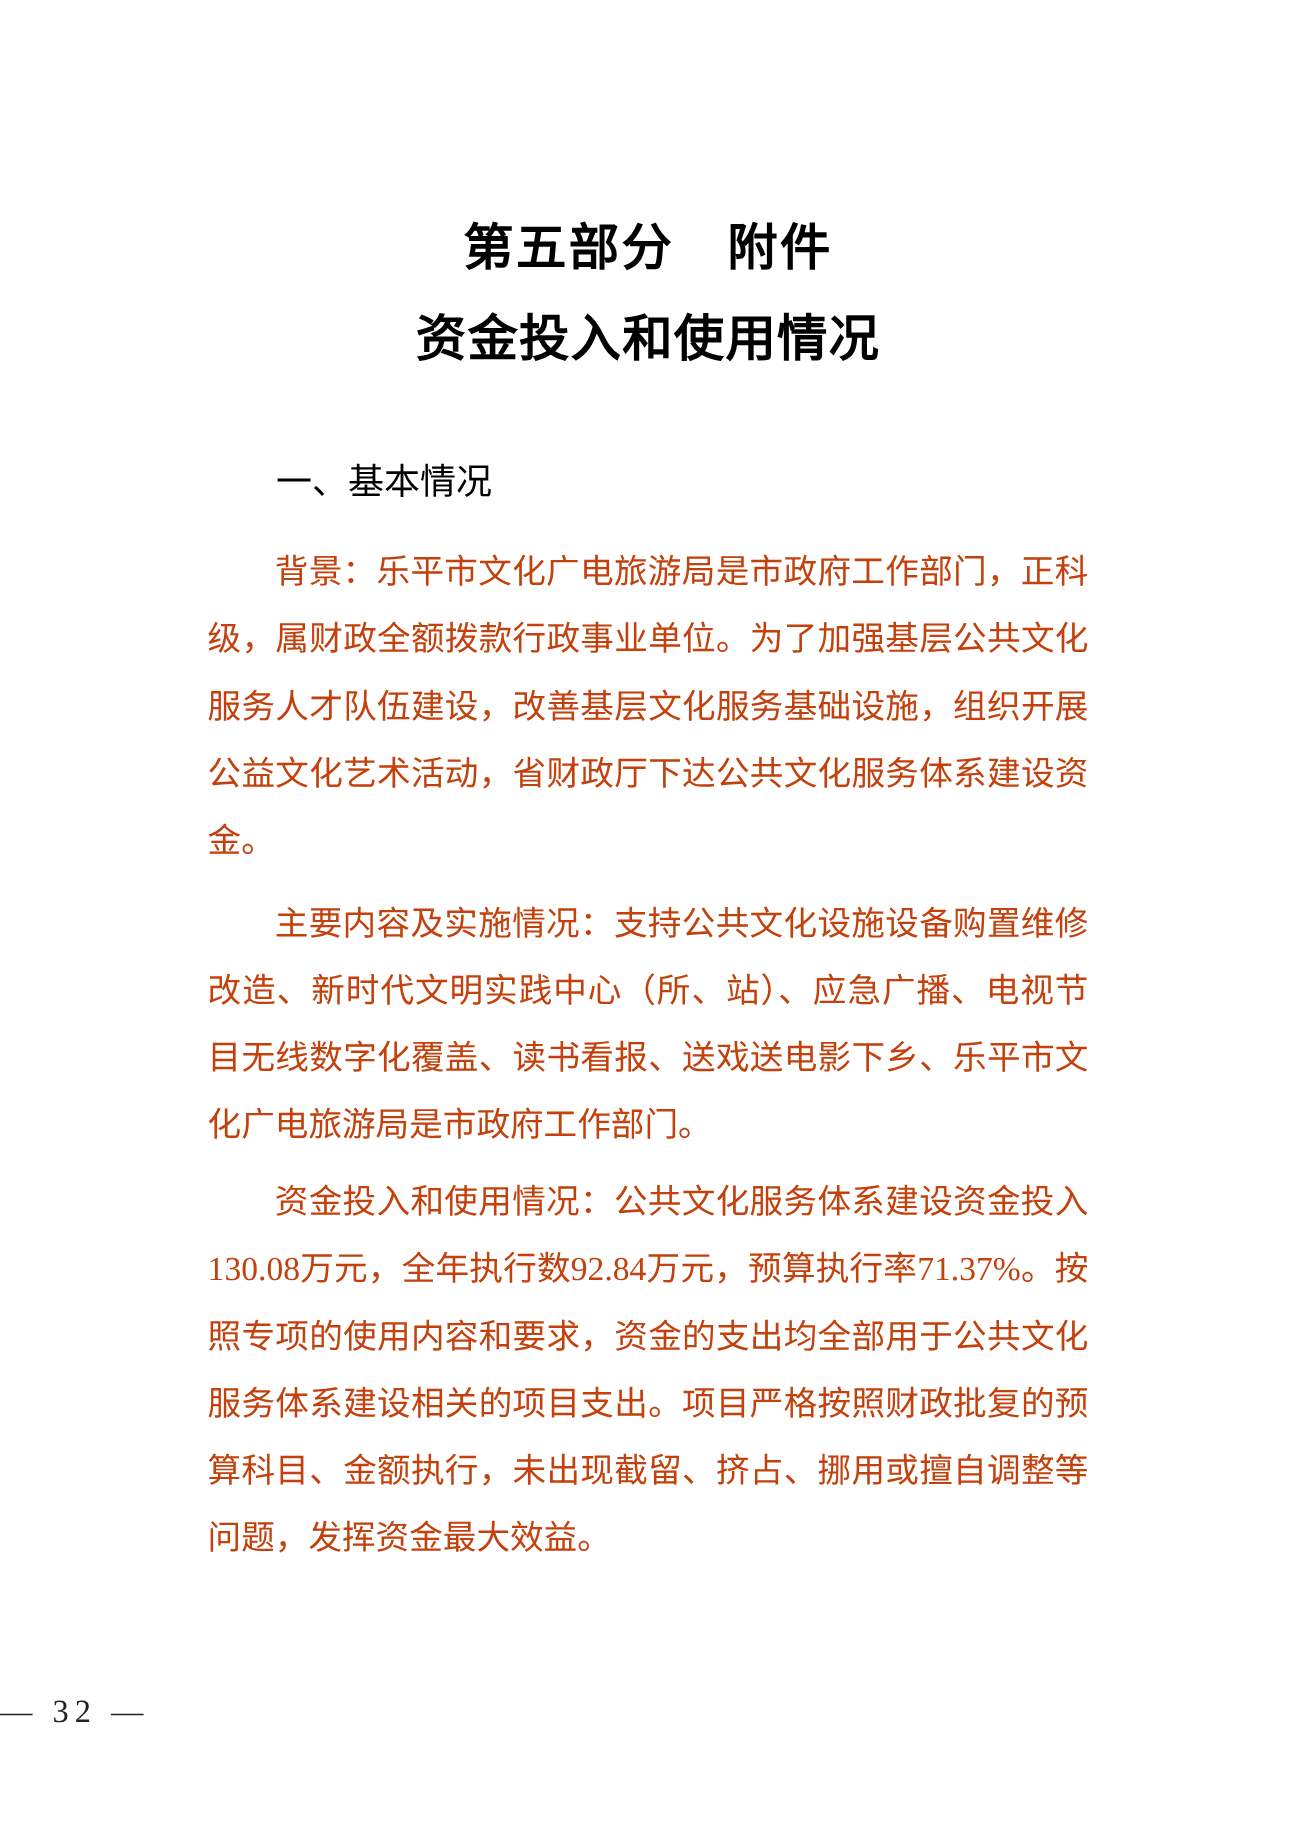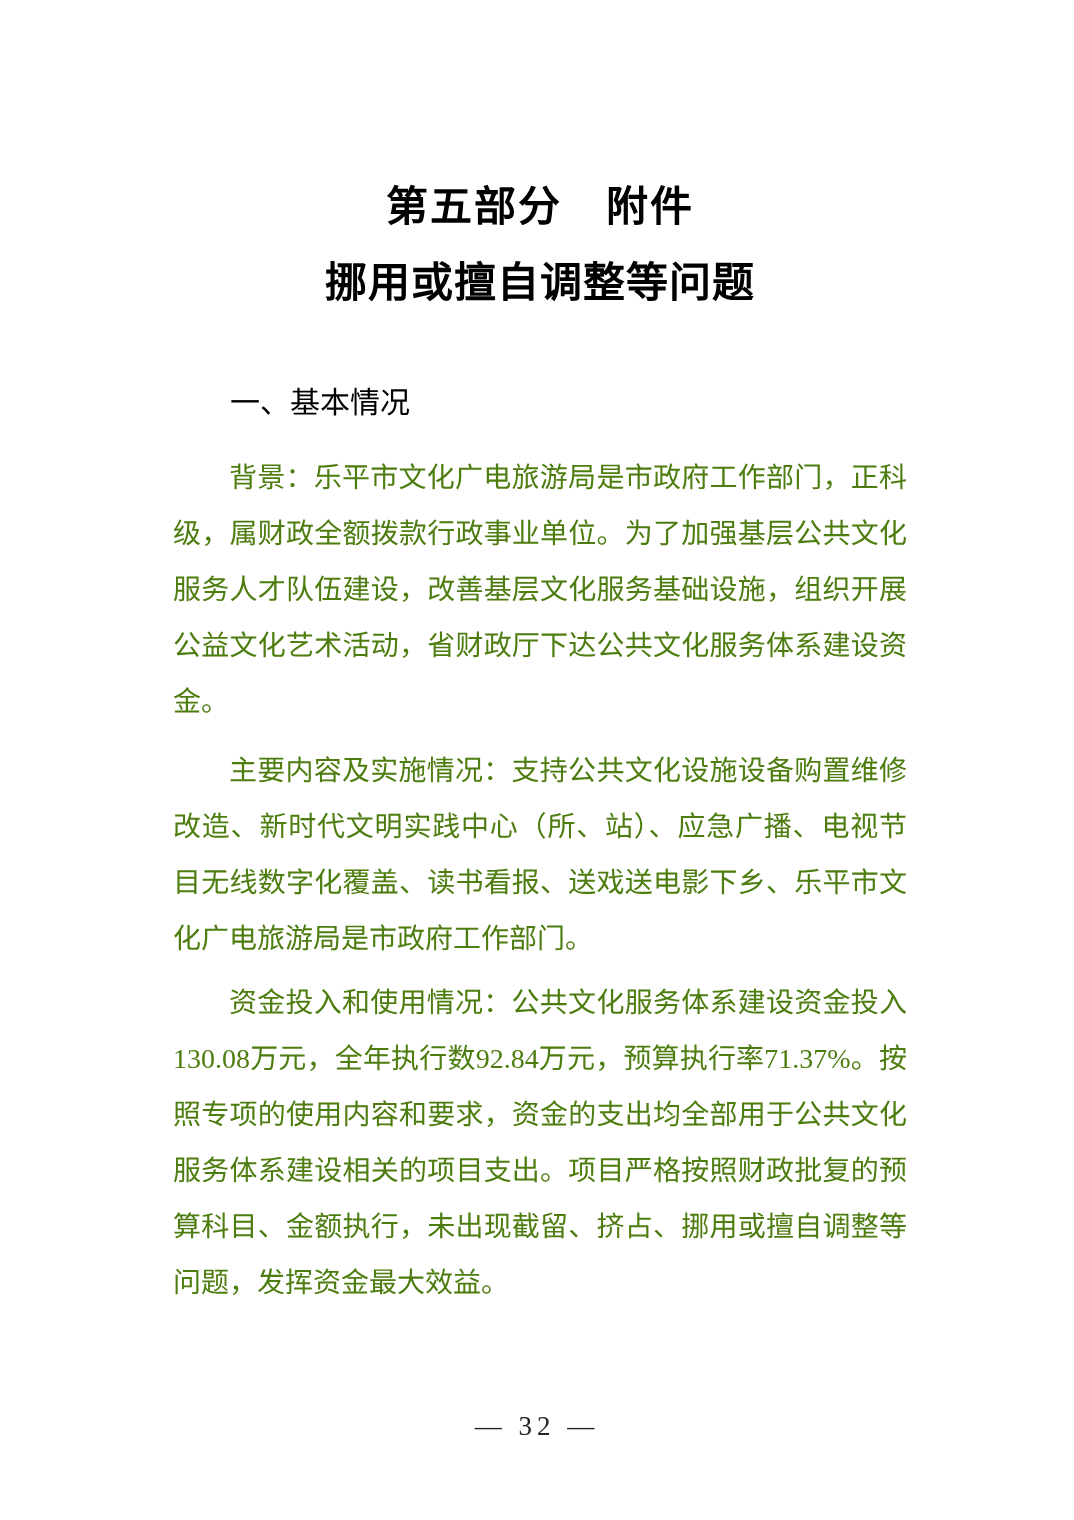--- a/index.html
+++ b/index.html
@@ -54,48 +54,48 @@
     line-height: 42px;
     margin-top: 22px;
     text-indent: 59px;
     color: #1a1a1a;
   }
   .body-para {
     font-size: 28px;
     line-height: 56px;
     text-align: justify;
     text-indent: 56px;
-    color: #4d7c0f;
+    color: #c2410c;
     word-break: break-all;
     font-family: Liberation Serif, serif;
   }
   .body-para.p1 { margin-top: 26px; }
   .body-para.p2 { margin-top: 13px; }
   .body-para.p3 { margin-top: 8px; }
   .page-footer {
     position: absolute;
     left: 0;
     right: 0;
     top: 1408px;
-    text-align: center;
+    text-align: left;
     font-size: 27px;
     line-height: 36px;
     color: #222222;
     letter-spacing: 5px;
   }
 </style>
 </head>
 <body>
 
 <div class="page">
   <div class="content">
 
     <div class="doc-title part">第五部分　附件</div>
 
-    <div class="doc-title report">挪用或擅自调整等问题</div>
+    <div class="doc-title report">资金投入和使用情况</div>
 
     <div class="section-heading">一、基本情况</div>
 
 
     <p class="body-para p1">背景：乐平市文化广电旅游局是市政府工作部门，正科级，属财政全额拨款行政事业单位。为了加强基层公共文化服务人才队伍建设，改善基层文化服务基础设施，组织开展公益文化艺术活动，省财政厅下达公共文化服务体系建设资金。</p>
 
     <p class="body-para p2">主要内容及实施情况：支持公共文化设施设备购置维修改造、新时代文明实践中心（所、站）、应急广播、电视节目无线数字化覆盖、读书看报、送戏送电影下乡、乐平市文化广电旅游局是市政府工作部门。</p>
 
     <p class="body-para p3">资金投入和使用情况：公共文化服务体系建设资金投入130.08万元，全年执行数92.84万元，预算执行率71.37%。按照专项的使用内容和要求，资金的支出均全部用于公共文化服务体系建设相关的项目支出。项目严格按照财政批复的预算科目、金额执行，未出现截留、挤占、挪用或擅自调整等问题，发挥资金最大效益。</p>
 

